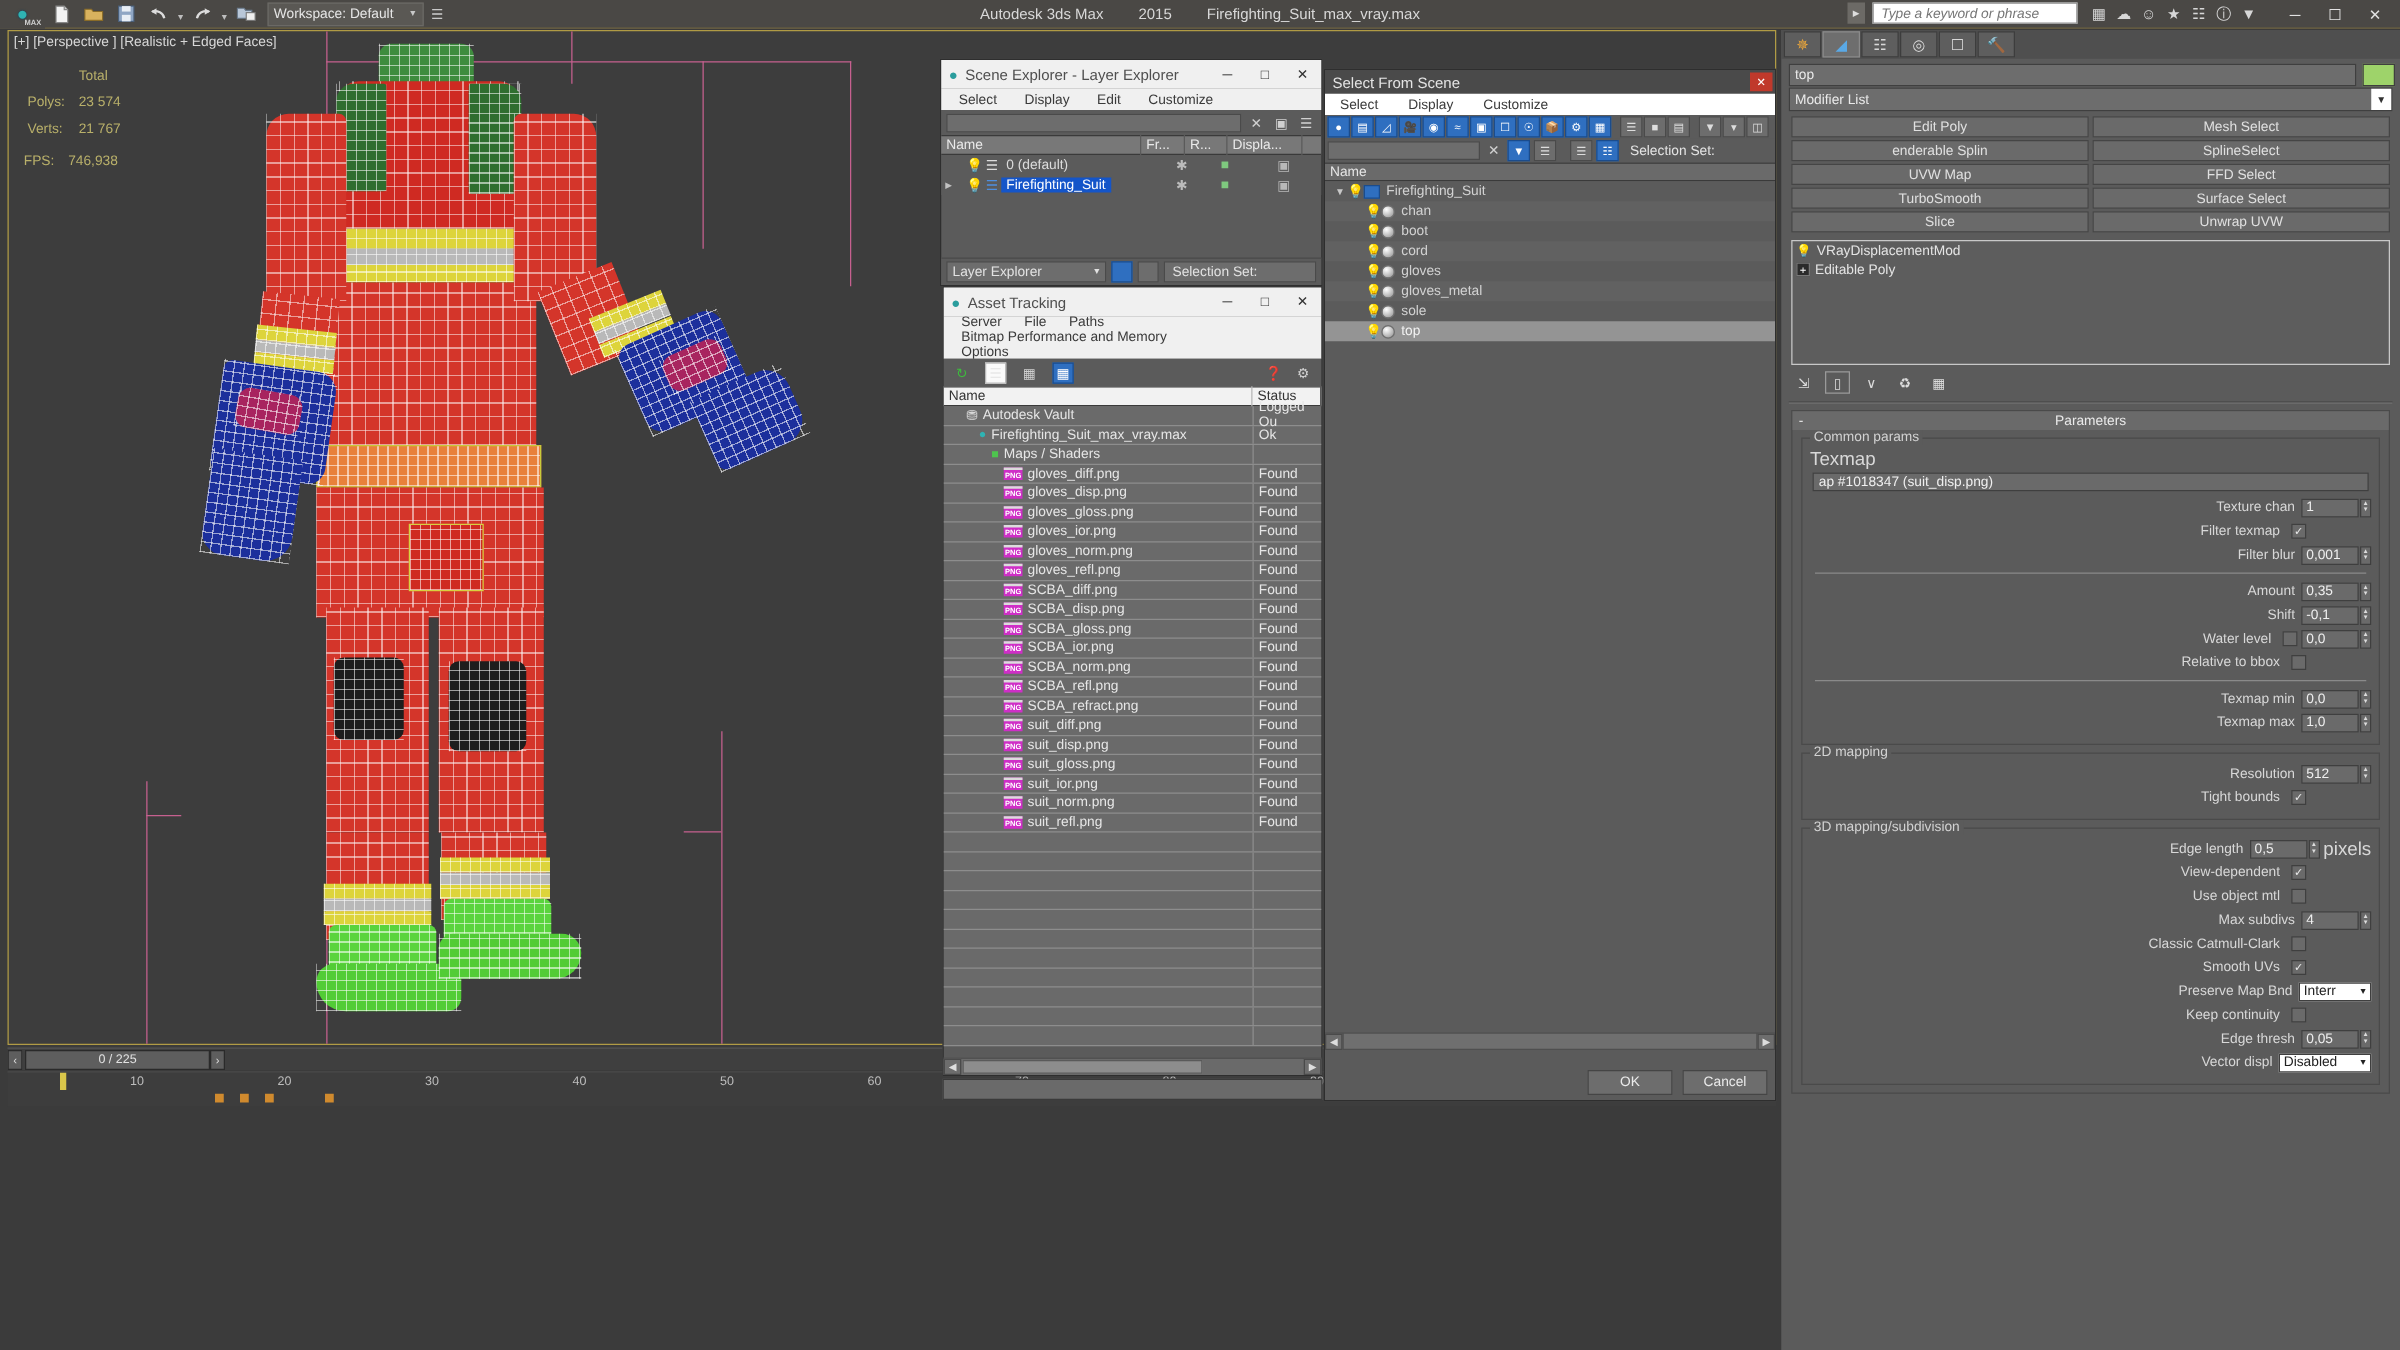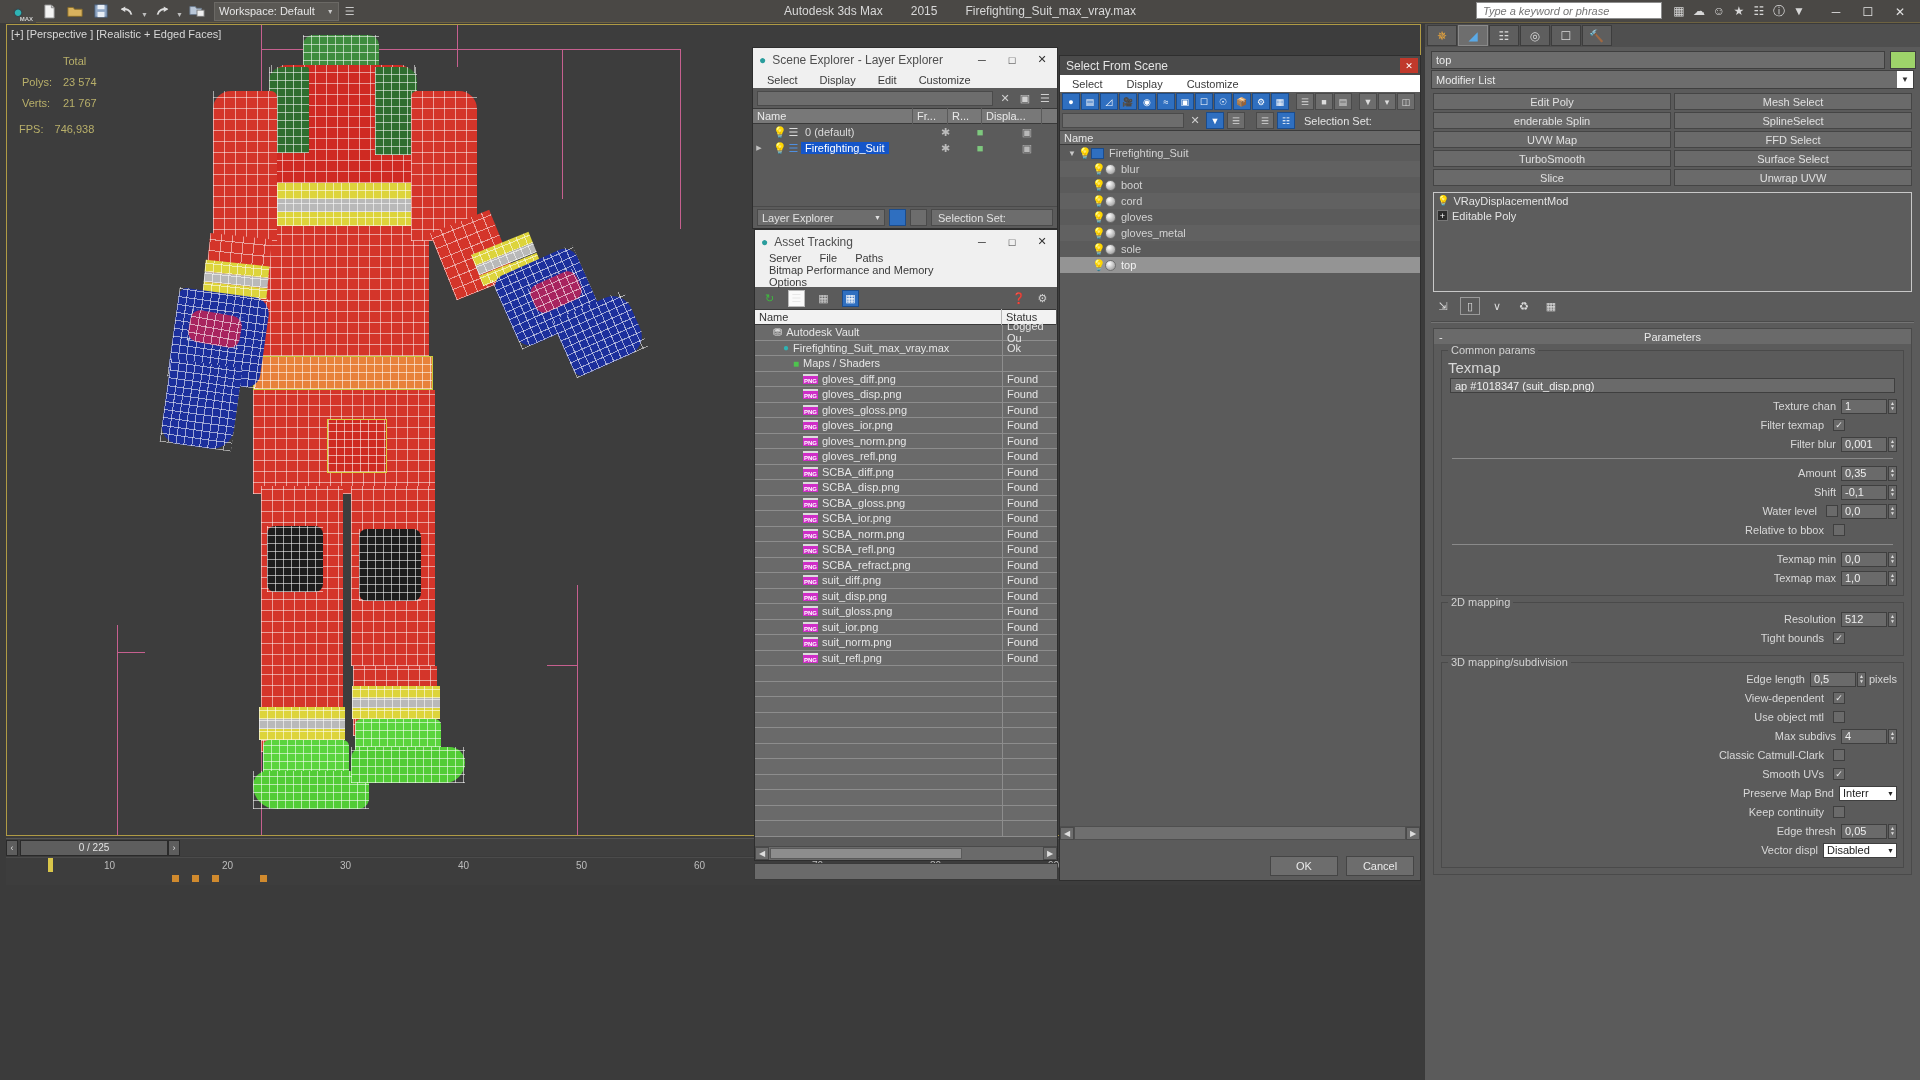--- a/index.html
+++ b/index.html
@@ -48,21 +48,21 @@
   }
   .workspace .wsarrow{ margin-left:12px; font-size:7px; color:#c9c9c9;}
   .ws-menu{ width:18px; height:19px; display:flex;align-items:center;justify-content:center;
             color:#c9c9c9; font-size:11px; margin-left:2px;}
   .apptitle {
     position:absolute; left:0; right:0; text-align:center; font-size:12px; color:#d8d8d8;
     pointer-events:none;
   }
   .apptitle span { margin: 0 14px; }
   .searchbox {
-    position:absolute; right:258px; top:2px; height:17px; width:186px;
+    position:absolute; right:258px; top:2px; height:17px; width:164px;
     background:#fff; border:1px solid #8d8d8d; display:flex; align-items:flex-end;
     padding-left:4px;
   }
   .searchbox input{
     border:0; outline:0; background:transparent; width:100%;
     font-family:"Liberation Sans",sans-serif; font-size:11px; font-style:italic; color:#8a8a8a;
   }
   .search-arrow{
     position:absolute; right:428px; top:2px; width:14px;height:17px; background:#6c6a66;
     display:flex;align-items:center;justify-content:center;color:#ddd;font-size:7px;
@@ -955,21 +955,21 @@
           <span class="tw">▼</span>
           <span class="bulb">💡</span>
           <span class="grpico"></span>
           <span>Firefighting_Suit</span>
         </div>
         <div class="sfs-row alt">
           <span class="ind" style="width: 20px;"></span>
           <span class="tw"></span>
           <span class="bulb">💡</span>
           <span class="sph"></span>
-          <span>blur</span>
+          <span>chan</span>
         </div>
         <div class="sfs-row">
           <span class="ind" style="width: 20px;"></span>
           <span class="tw"></span>
           <span class="bulb">💡</span>
           <span class="sph"></span>
           <span>boot</span>
         </div>
         <div class="sfs-row alt">
           <span class="ind" style="width: 20px;"></span>
@@ -1146,21 +1146,21 @@
           <span style="width:52px"></span>
         </div>
       </div>
 
       <div class="group">
         <span class="gl">3D mapping/subdivision</span>
         <div class="prow">
           <span class="lbl">Edge length</span>
           <span class="spin">0,5</span>
           <span class="spinarr">▲<br>▼</span>
-          <span style="margin-left:3px;font-size:11px;color:#d8d8d8">pixels</span>
+          <span style="margin-left:3px;font-size:15px;color:#d8d8d8">pixels</span>
         </div>
         <div class="prow">
           <span class="lbl">View-dependent</span>
           <span class="chk">✓</span>
           <span style="width:52px"></span>
         </div>
         <div class="prow">
           <span class="lbl">Use object mtl</span>
           <span class="chk"></span>
           <span style="width:52px"></span>

